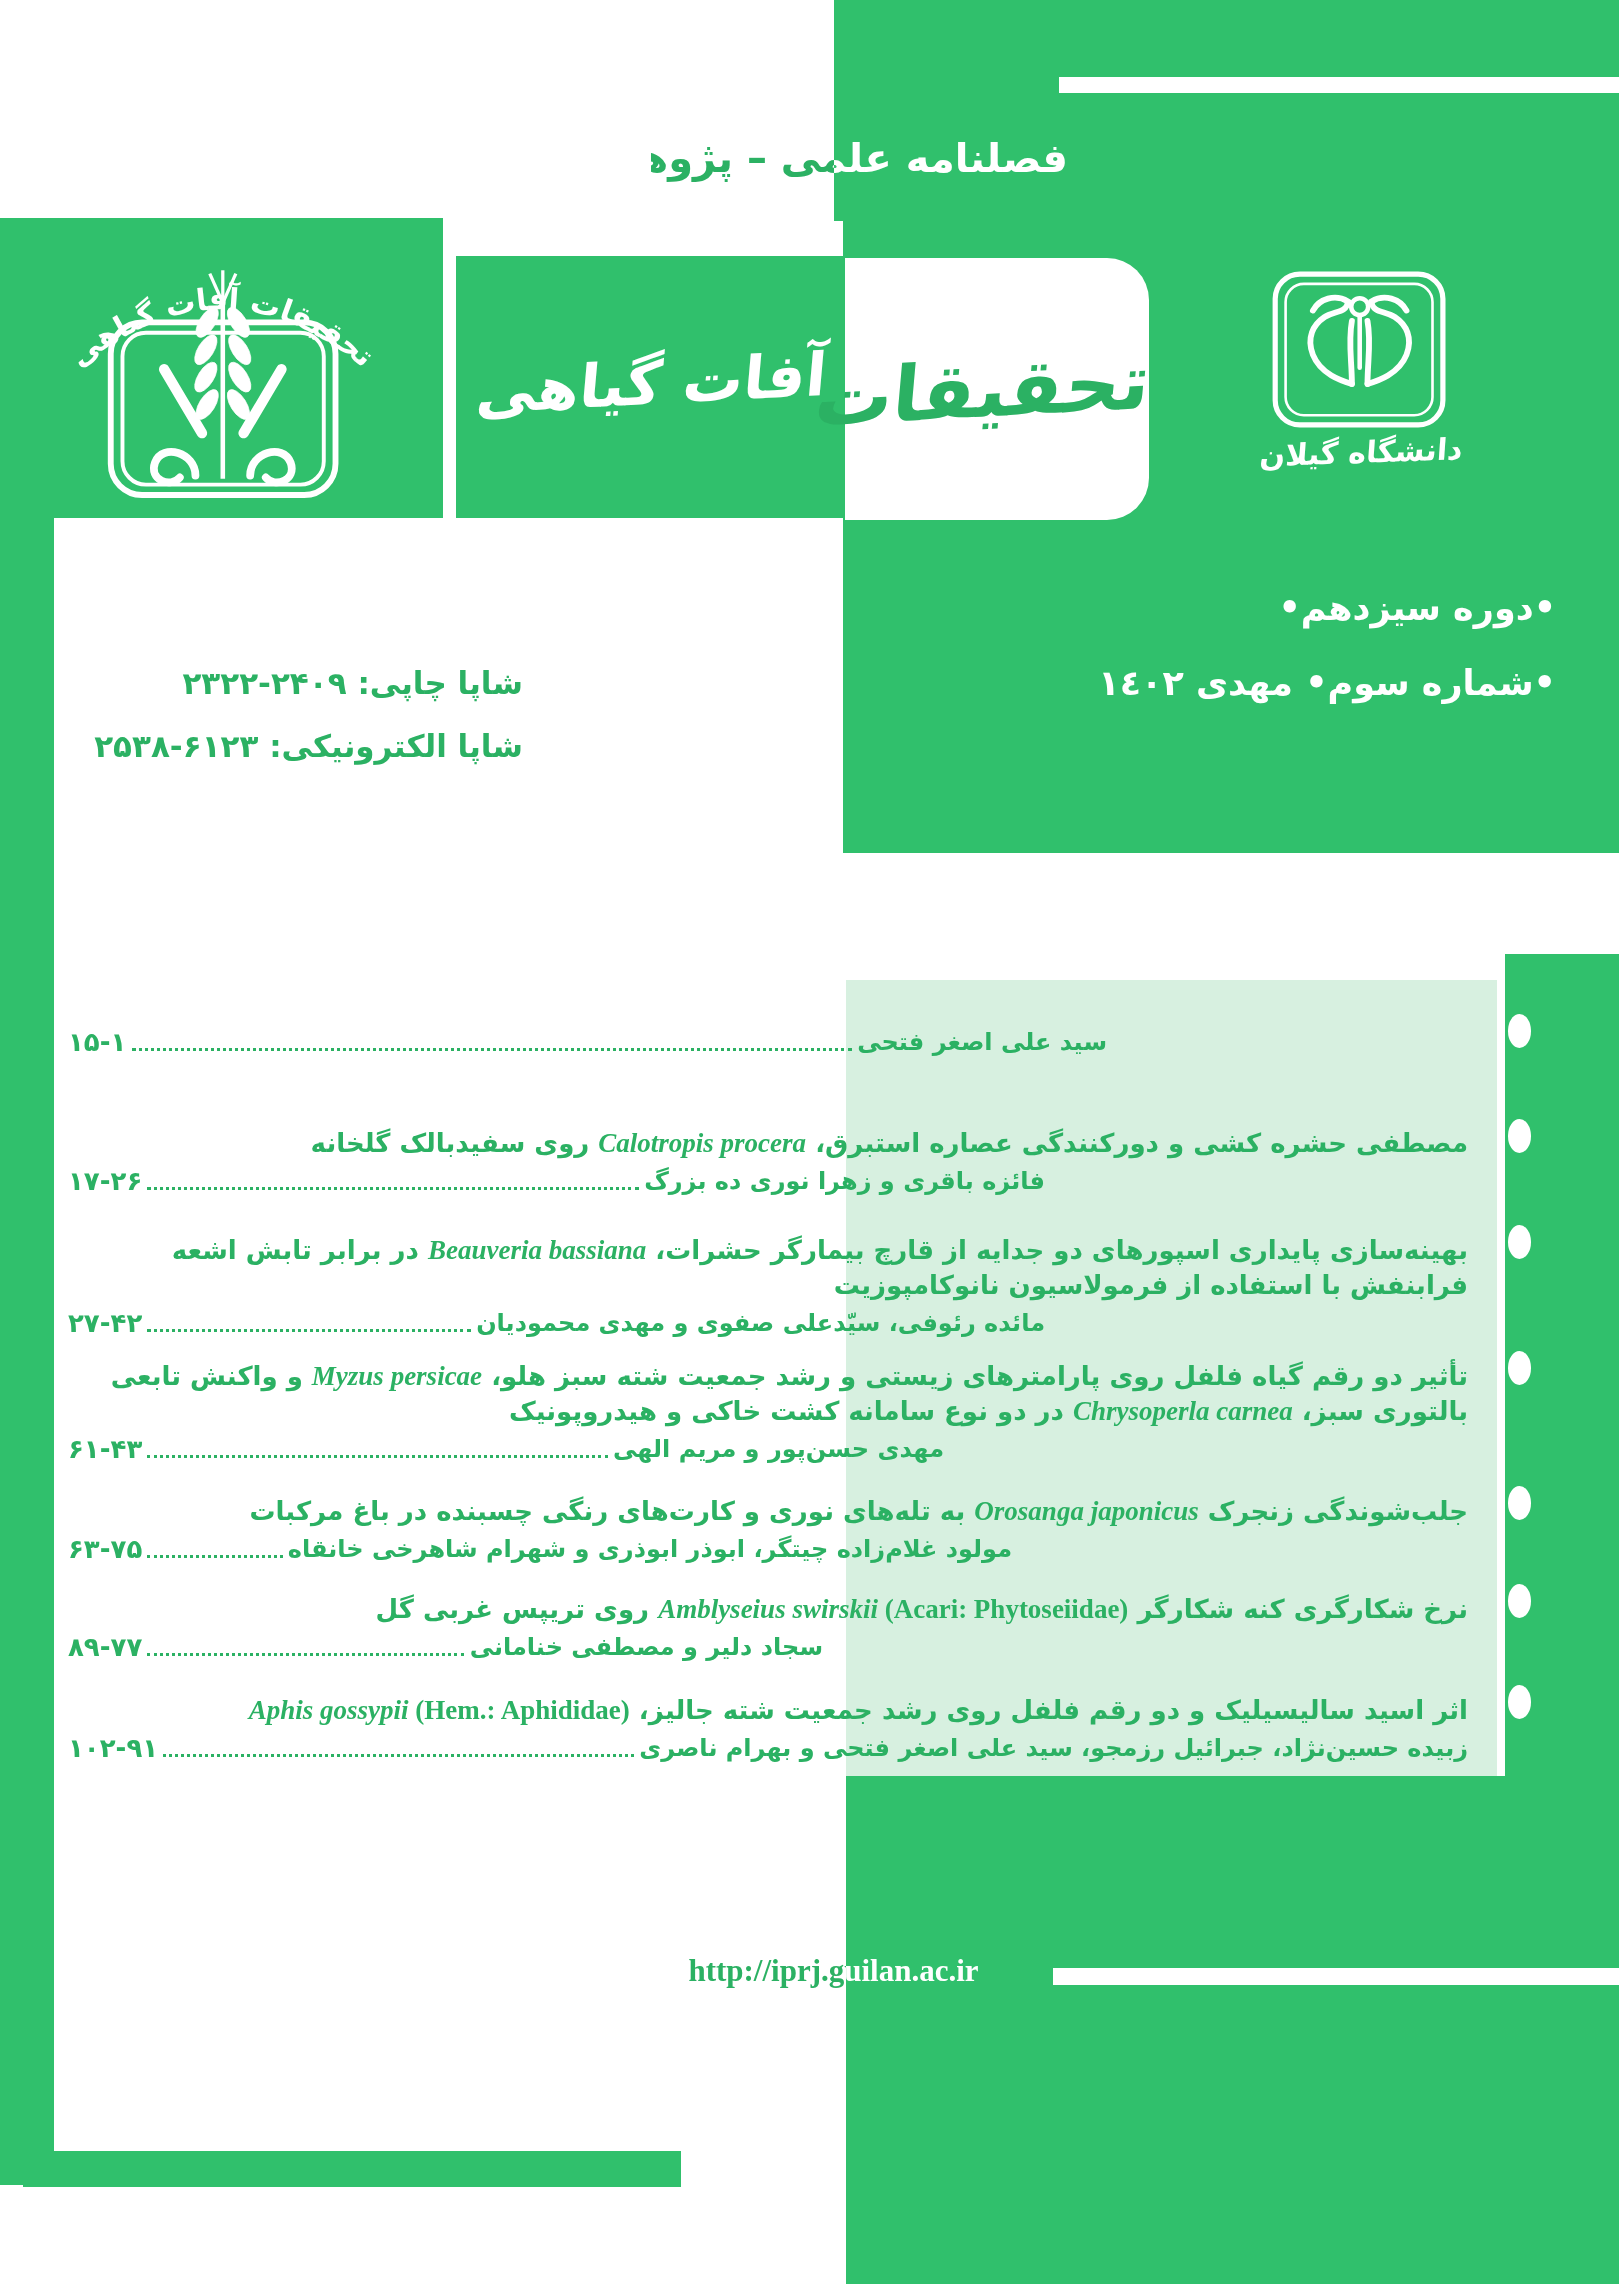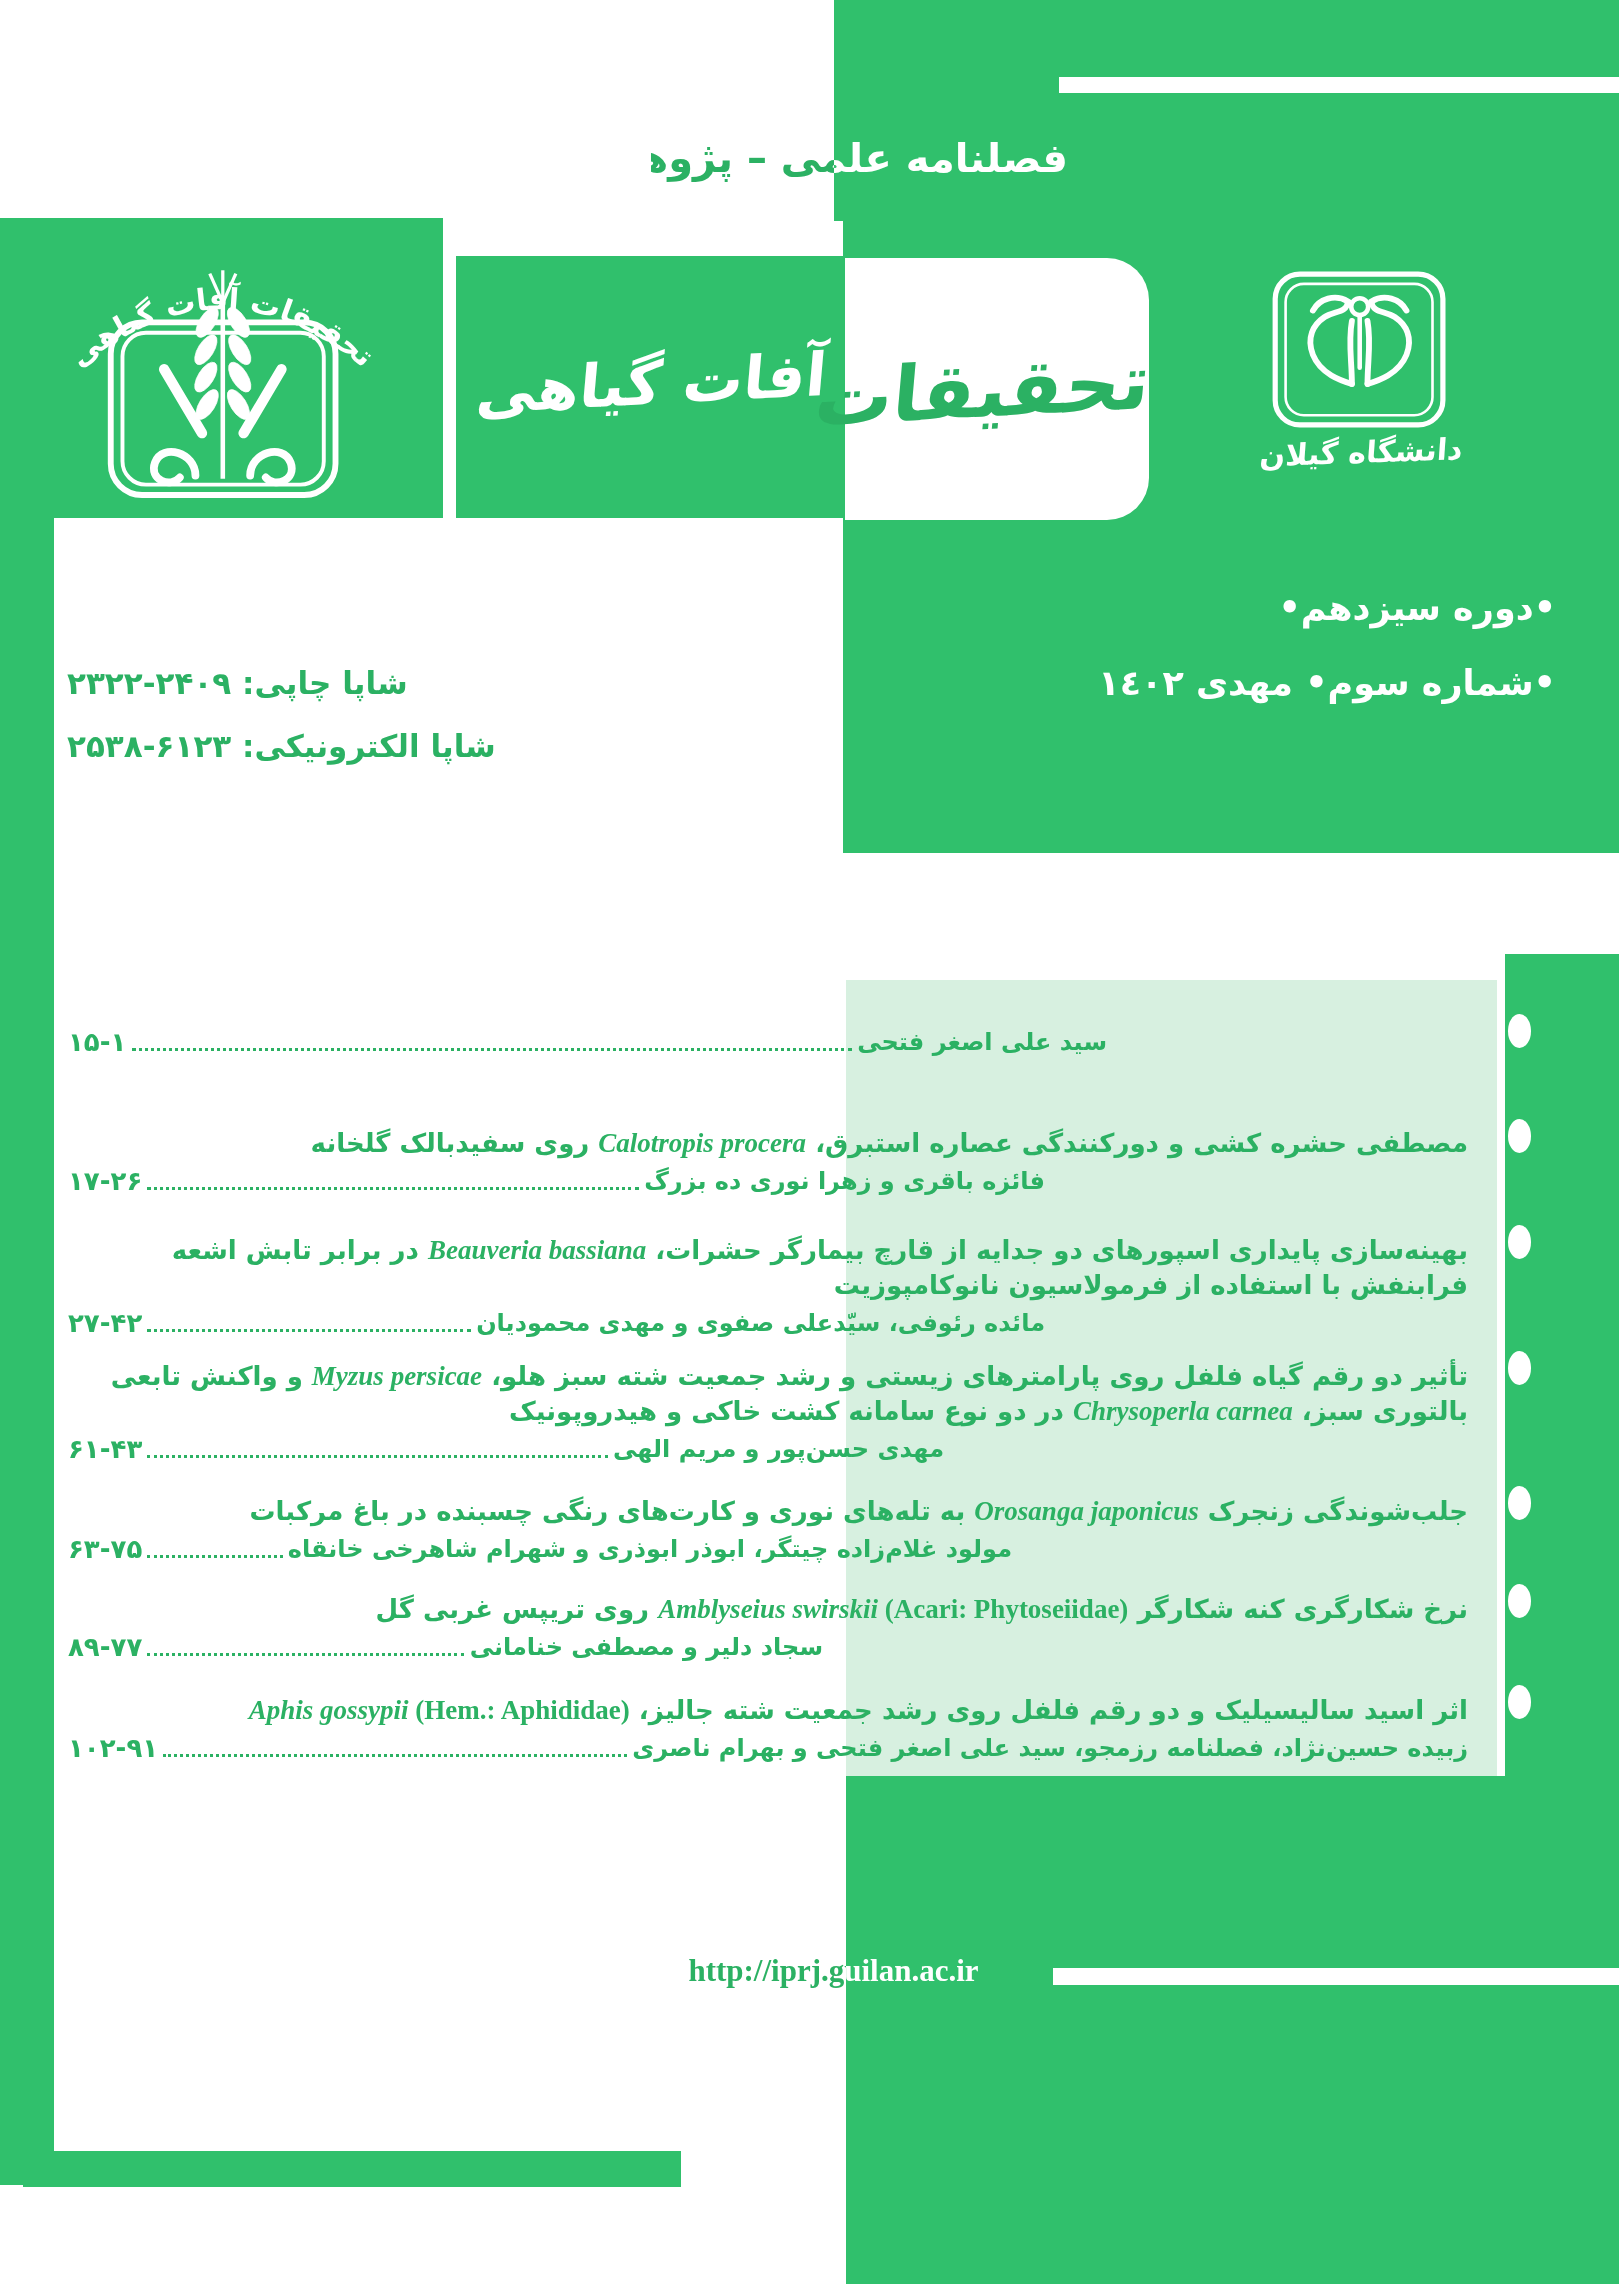--- a/index.html
+++ b/index.html
@@ -48,21 +48,21 @@
     direction:rtl;text-align:right;color:#fff;font-weight:bold;
     white-space:nowrap;
   }
   #volume-line{left:1068px;top:588px;width:488px;font-size:35px;}
   #issue-line{left:1003px;top:663px;width:553px;font-size:35px;}
   .year{display:inline-block;direction:ltr;}
 
   
   #issn{
     left:67px;top:652px;width:456px;
-    direction:rtl;text-align:left;
+    direction:rtl;text-align:right;
     color:var(--green-text);font-weight:bold;
     font-size:31px;line-height:63px;white-space:nowrap;
   }
   .ltr-num{display:inline-block;direction:ltr;}
 
   
   .toc-entry{
     position:absolute;left:68px;width:1400px;
     direction:rtl;color:var(--green-text);
   }
@@ -245,21 +245,21 @@
         <div class="toc-title"><span class="seg-fa">نرخ شکارگری کنه شکارگر </span><span class="seg-it">Amblyseius swirskii</span><span class="seg-up"> (Acari: Phytoseiidae)</span><span class="seg-fa"> روی تریپس غربی گل</span></div>
         <div class="author-row">
           <span class="authors" style="margin-right: 645px;">سجاد دلیر و مصطفی خنامانی</span>
           <span class="dots"></span>
           <span class="page-range" dir="ltr">۸۹-۷۷</span>
         </div>
       </div>
       <div class="toc-entry" style="top: 1693px;">
         <div class="toc-title"><span class="seg-fa">اثر اسید سالیسیلیک و دو رقم فلفل روی رشد جمعیت شته جالیز، </span><span class="seg-it">Aphis gossypii</span><span class="seg-up"> (Hem.: Aphididae)</span></div>
         <div class="author-row">
-          <span class="authors" style="margin-right: 0px;">زبیده حسین‌نژاد، فصلنامه رزمجو، سید علی اصغر فتحی و بهرام ناصری</span>
+          <span class="authors" style="margin-right: 0px;">زبیده حسین‌نژاد، جبرائیل رزمجو، سید علی اصغر فتحی و بهرام ناصری</span>
           <span class="dots"></span>
           <span class="page-range" dir="ltr">۱۰۲-۹۱</span>
         </div>
       </div>
     </div>
 
   <div class="abs site-url green-part">http://iprj.guilan.ac.ir</div>
   <div class="abs site-url white-part">http://iprj.guilan.ac.ir</div>
 
 <div class="toc-bullet" style="top: 1014px;"></div>

